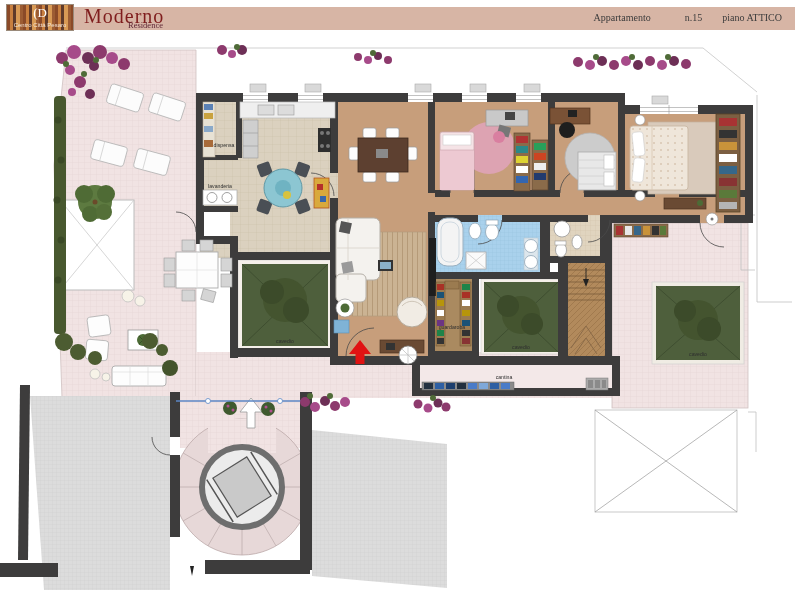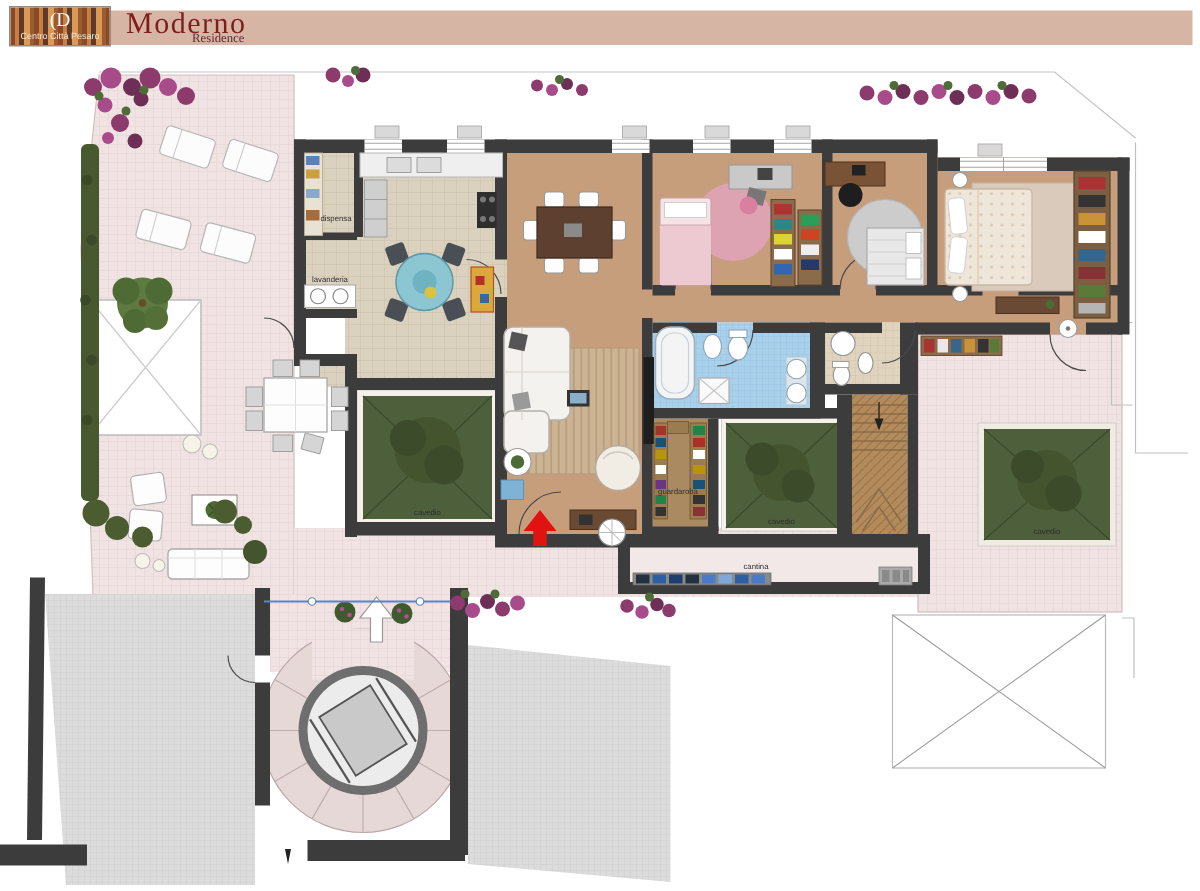--- a/index.html
+++ b/index.html
@@ -591,14 +591,19 @@
     </g>
   </svg>
 
   <div id="hdrbar"></div>
   <div id="logo">
     <div class="sym">(D</div>
     <div class="cap">Centro Città Pesaro</div>
   </div>
   <div id="brandT">Moderno</div>
   <div id="brandS">Residence</div>
+  <div id="hdrR">
+    <span class="a">Appartamento</span>
+    <span class="b">n.15</span>
+    <span class="c">piano ATTICO</span>
+  </div>
 
 </div>
 
 </body></html>

